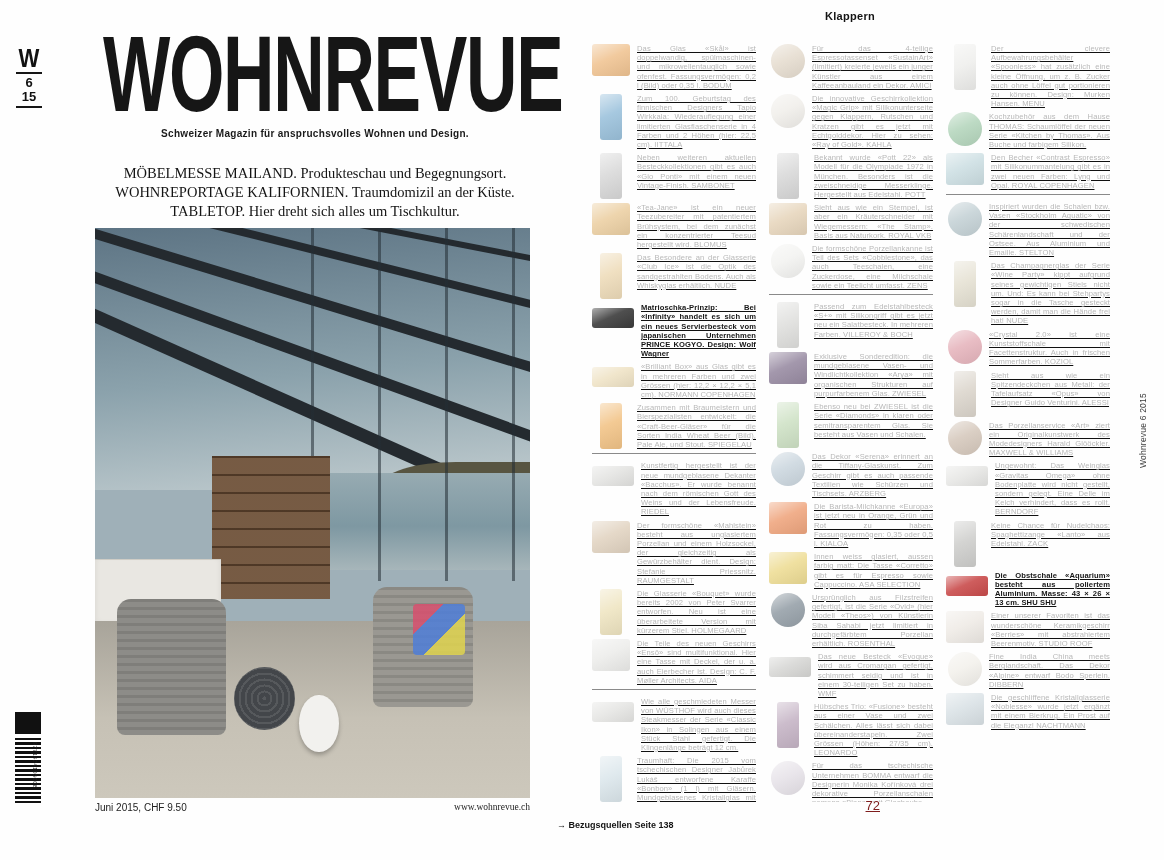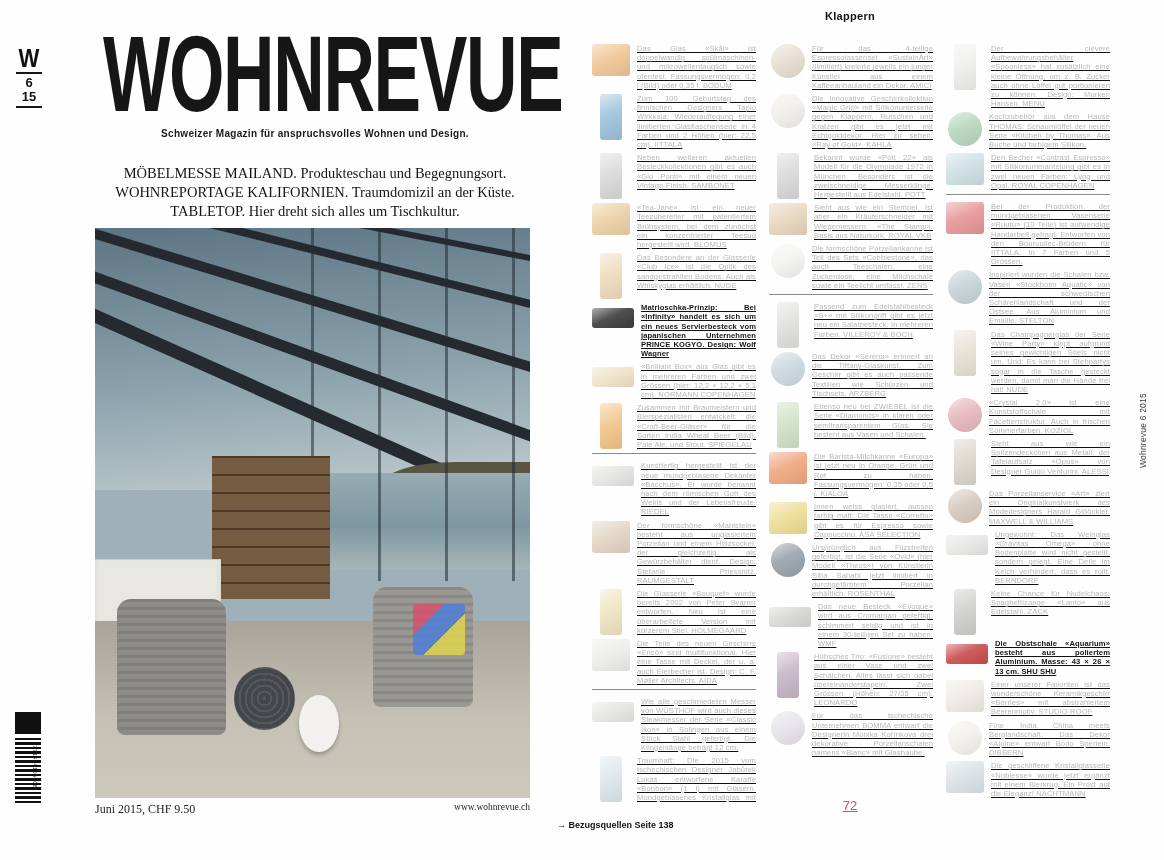--- a/index.html
+++ b/index.html
@@ -45,22 +45,22 @@
         background-image:repeating-linear-gradient(180deg,rgba(0,0,0,.10) 0 3px,transparent 3px 8px);}
   .photo .chair1{left:5%;top:65%;width:25%;height:24%;background-color:#8d8c88;}
   .photo .chair2{right:13%;top:63%;width:23%;height:21%;background-color:#9a9892;}
   .photo .blanket{position:absolute;right:15%;top:66%;width:12%;height:9%;border-radius:4px;
         background:linear-gradient(135deg,#d84f6e 0 30%,#4f7ed8 30% 60%,#e0d44f 60% 100%);opacity:.85;}
   .photo .pouf{position:absolute;left:32%;top:77%;width:14%;height:11%;border-radius:50%;
         background:#43464a;background-image:repeating-radial-gradient(circle,rgba(255,255,255,.10) 0 2px,transparent 2px 6px);}
   .photo .side-table{position:absolute;left:47%;top:82%;width:9%;height:10%;border-radius:50%;
         background:#f2f1ee;box-shadow:0 3px 4px rgba(0,0,0,.25);}
 
-  .cover-footer-left{position:absolute;left:95px;top:802px;font-family:Liberation Serif, serif;
-        font-size:12px;color:#222;}
+  .cover-footer-left{position:absolute;left:95px;top:802px;font-family:Liberation Sans, sans-serif;
+        font-size:10px;color:#222;}
   .cover-footer-right{position:absolute;left:300px;top:802px;width:230px;text-align:right;
         font-family:"Liberation Serif",serif;font-size:9.5px;font-weight:400;color:#222;}
 
   .barcode{position:absolute;left:10px;top:712px;width:36px;height:100px;}
   .barcode .block{width:26px;height:22px;background:#111;margin-left:5px;}
   .barcode .bars{width:26px;height:66px;margin:4px 0 0 5px;
         background:repeating-linear-gradient(180deg,#111 0 2px,#fff 2px 4px,#111 4px 7px,#fff 7px 9px);}
   .barcode .num{position:absolute;left:28px;top:30px;font-size:5.5px;letter-spacing:.5px;color:#222;
         transform:rotate(90deg);transform-origin:0 0;white-space:nowrap;}
 
@@ -74,22 +74,22 @@
         background-image:linear-gradient(155deg,rgba(255,255,255,.6) 0%,rgba(255,255,255,.1) 45%,rgba(0,0,0,.07) 100%);}
   .thumb.square{width:38px;height:32px;margin-left:0;}
   .thumb.tall{width:22px;height:46px;margin:0 8px;}
   .thumb.wide{width:42px;height:20px;margin-top:5px;}
   .thumb.round{width:34px;height:34px;border-radius:50%;margin-left:2px;}
   .etext{flex:1;margin:0;font-size:7.6px;line-height:9.2px;letter-spacing:.1px;
         text-align:justify;color:#b8b8b8;}
   .etext.bold{color:#161616;font-weight:700;}
   .divider{border-top:1px solid #8a8a8a;margin:3px 0 7px 0;}
 
-  .page-number{position:absolute;left:820px;top:798px;width:60px;text-align:center;
-        font-size:13px;font-weight:500;color:#ef4444;text-decoration:underline;}
+  .page-number{position:absolute;left:820px;top:798px;width:60px;text-align:right;
+        font-size:13px;font-weight:500;color:#7f1d1d;text-decoration:underline;}
   .footer-note{position:absolute;left:557px;top:820px;font-size:9px;font-weight:700;color:#141414;}
   .edge-label{position:absolute;left:1138px;top:468px;transform:rotate(-90deg);transform-origin:0 0;
         font-size:8.5px;color:#3a3a3a;white-space:nowrap;letter-spacing:.2px;}
 </style>
 </head>
 <body>
 
 <div class="issue-mark">
   <span class="w">W</span>
   <div class="rule"></div>
@@ -221,28 +221,32 @@
       <div class="entry">
         <div class="thumb round" style="background-color: rgb(243, 243, 241);"></div>
         <p class="etext">Die formschöne Porzellankanne ist Teil des Sets «Cobblestone», das auch Teeschalen, eine Zuckerdose, eine Milchschale sowie ein Teelicht umfasst. ZENS</p>
       </div>
       <div class="divider"></div>
       <div class="entry">
         <div class="thumb tall" style="background-color: rgb(224, 224, 222);"></div>
         <p class="etext">Passend zum Edelstahlbesteck «S+» mit Silikongriff gibt es jetzt neu ein Salatbesteck. In mehreren Farben. VILLEROY &amp; BOCH</p>
       </div>
       <div class="entry">
+        <div class="thumb square" style="background-color: rgb(153, 140, 163);"></div>
+        <p class="etext">Exklusive Sonderedition: die mundgeblasene Vasen- und Windlichtkollektion «Arya» mit organischen Strukturen auf purpurfarbenem Glas. ZWIESEL</p>
+      </div>
+      <div class="entry">
+        <div class="thumb tall" style="background-color: rgb(207, 226, 198);"></div>
+        <p class="etext">Ebenso neu bei ZWIESEL ist die Serie «Diamonds» in klaren oder semitransparentem Glas. Sie besteht aus Vasen und Schalen.</p>
+      </div>
+      <div class="entry">
         <div class="thumb round" style="background-color: rgb(204, 215, 223);"></div>
         <p class="etext">Das Dekor «Serena» erinnert an die Tiffany-Glaskunst. Zum Geschirr gibt es auch passende Textilien wie Schürzen und Tischsets. ARZBERG</p>
       </div>
       <div class="entry">
-        <div class="thumb tall" style="background-color: rgb(207, 226, 198);"></div>
-        <p class="etext">Ebenso neu bei ZWIESEL ist die Serie «Diamonds» in klaren oder semitransparentem Glas. Sie besteht aus Vasen und Schalen.</p>
-      </div>
-      <div class="entry">
         <div class="thumb square" style="background-color: rgb(239, 166, 127);"></div>
         <p class="etext">Die Barista-Milchkanne «Europa» ist jetzt neu in Orange, Grün und Rot zu haben. Fassungsvermögen: 0,35 oder 0,5 l. KIALOA</p>
       </div>
       <div class="entry">
         <div class="thumb square" style="background-color: rgb(238, 221, 150);"></div>
         <p class="etext">Innen weiss glasiert, aussen farbig matt: Die Tasse «Corretto» gibt es für Espresso sowie Cappuccino. ASA SELECTION</p>
       </div>
       <div class="entry">
         <div class="thumb round" style="background-color: rgb(151, 161, 169);"></div>
         <p class="etext">Ursprünglich aus Filzstreifen gefertigt, ist die Serie «Ovid» (hier Modell «Theos») von Künstlerin Siba Sahabi jetzt limitiert in durchgefärbtem Porzellan erhältlich. ROSENTHAL</p>
@@ -267,24 +271,20 @@
       </div>
       <div class="entry">
         <div class="thumb round" style="background-color: rgb(181, 214, 189);"></div>
         <p class="etext">Kochzubehör aus dem Hause THOMAS: Schaumlöffel der neuen Serie «Kitchen by Thomas». Aus Buche und farbigem Silikon.</p>
       </div>
       <div class="entry">
         <div class="thumb square" style="background-color: rgb(205, 223, 227);"></div>
         <p class="etext">Den Becher «Contrast Espresso» mit Silikonummantelung gibt es in zwei neuen Farben: Lyng und Opal. ROYAL COPENHAGEN</p>
       </div>
       <div class="divider"></div>
-      <div class="entry">
-        <div class="thumb square" style="background-color: rgb(230, 149, 149);"></div>
-        <p class="etext">Bei der Produktion der mundgeblasenen Vasenserie «Ruutu» (10 Teile) ist aufwendige Handarbeit gefragt. Entworfen von den Bouroullec-Brüdern für IITTALA. In 7 Farben und 5 Grössen.</p>
-      </div>
       <div class="entry">
         <div class="thumb round" style="background-color: rgb(197, 210, 214);"></div>
         <p class="etext">Inspiriert wurden die Schalen bzw. Vasen «Stockholm Aquatic» von der schwedischen Schärenlandschaft und der Ostsee. Aus Aluminium und Emaille. STELTON</p>
       </div>
       <div class="entry">
         <div class="thumb tall" style="background-color: rgb(230, 226, 212);"></div>
         <p class="etext">Das Champagnerglas der Serie «Wine Party» kippt aufgrund seines gewichtigen Stiels nicht um. Und: Es kann bei Stehpartys sogar in die Tasche gesteckt werden, damit man die Hände frei hat! NUDE</p>
       </div>
       <div class="entry">
         <div class="thumb round" style="background-color: rgb(230, 181, 189);"></div>

